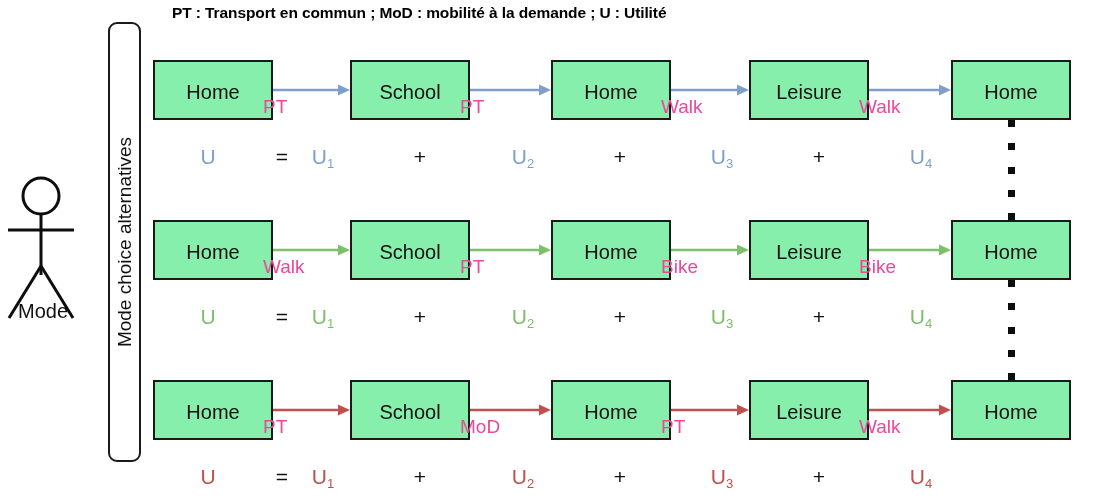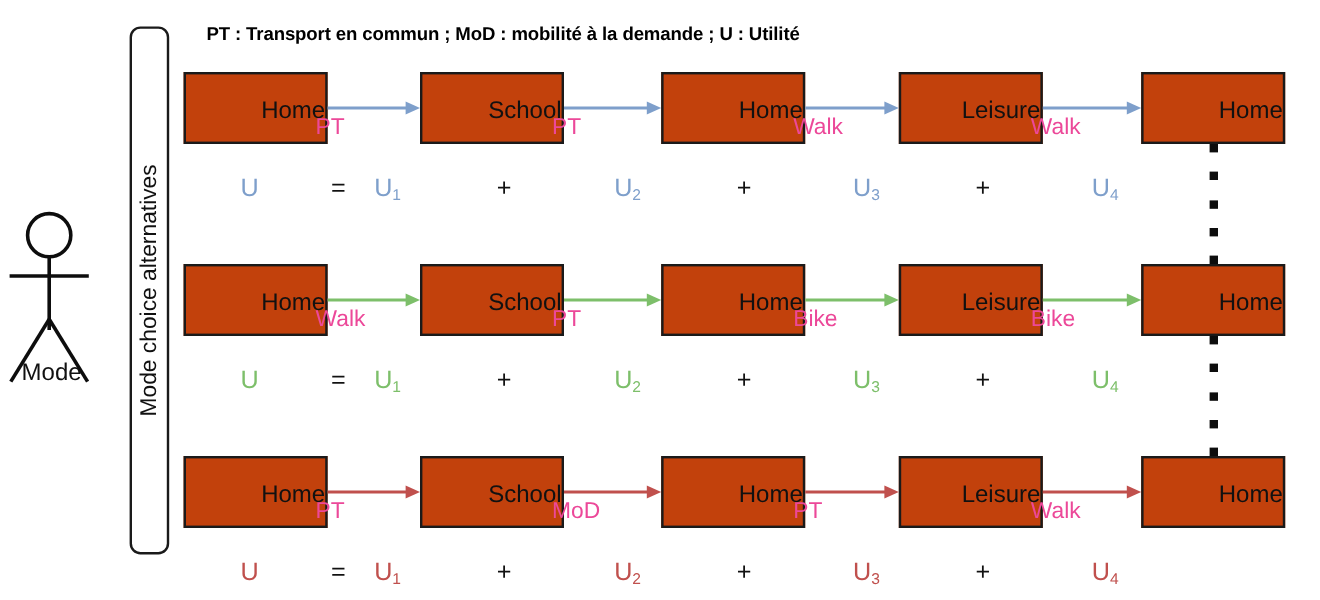--- a/index.html
+++ b/index.html
@@ -12,21 +12,21 @@
     height: 500px;
     position: relative;
     font-family: "Liberation Sans", sans-serif;
     overflow: hidden;
   }
 
   
   #legend-title {
     position: absolute;
     left: 172px;
-    top: 20px;
+    top: 4px;
     font-size: 15.5px;
     font-weight: bold;
     color: #000000;
     white-space: nowrap;
     letter-spacing: -0.1px;
   }
 
   
   #agent-group {
     position: absolute;
@@ -70,22 +70,22 @@
     transform-origin: 0 0;
     transform: rotate(-90deg) translate(-440px, 0);
     white-space: nowrap;
   }
 
   
   .node-box {
     position: absolute;
     box-sizing: border-box;
     border: 2.5px solid #1a1a1a;
-    background: #c2410c;
-    text-align: right;
+    background: #86efac;
+    text-align: center;
     font-size: 20px;
     color: #111111;
     white-space: nowrap;
   }
   .node-label {
     display: block;
     line-height: 60px;
   }
 
   

